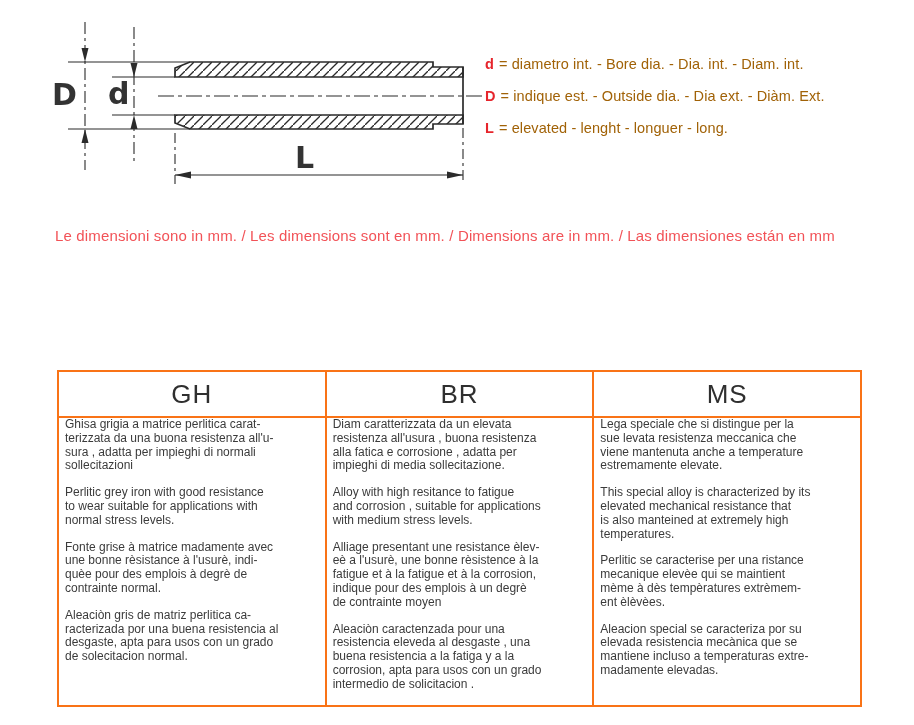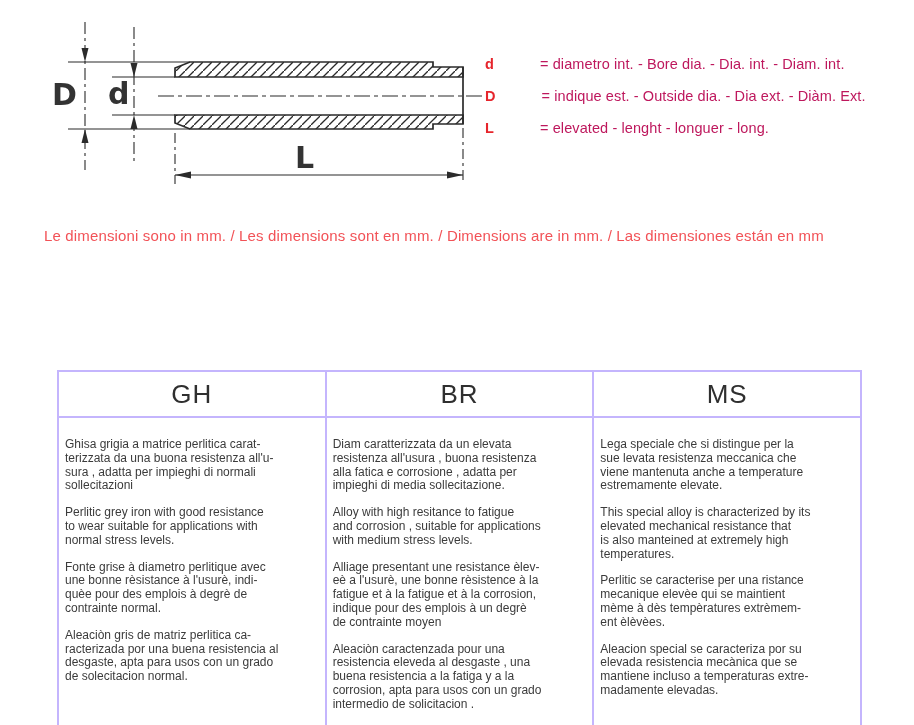--- a/index.html
+++ b/index.html
@@ -17,40 +17,40 @@
     font-family:"DejaVu Sans", sans-serif; line-height:1;
   }
   .dim-label.D { left:2px;  top:72px;  font-size:30px; }
   .dim-label.d { left:58px; top:71px;  font-size:30px; }
   .dim-label.L { left:245px;top:135px; font-size:30px; }
 
   
   .legend { position:absolute; left:485px; top:56px; }
   .legend-row { height:32px; font-size:14.5px; letter-spacing:0.1px; }
   .legend-sym { font-weight:bold; color:#e6252c; margin-right:5px; }
-  .legend-txt { color:#be185d;margin-left:41px; }
+  .legend-txt { color:#a16207; }
 
   
   .note {
-    position:absolute; left:44px; top:227px; width:820px;
+    position:absolute; left:55px; top:227px; width:820px;
     color:#f25257; font-size:15px; letter-spacing:0.15px;
   }
 
   
   table.materials {
     position:absolute; left:57px; top:370px; width:805px;
     border-collapse:collapse; table-layout:fixed;
   }
-  table.materials th, table.materials td { border:2px solid #c4b5fd; }
+  table.materials th, table.materials td { border:2px solid #f97316; }
   table.materials th {
     height:46px; font-size:26px; font-weight:normal; letter-spacing:1px;
     color:#2f2f2f; text-align:center; vertical-align:middle;
   }
   table.materials td {
-    height:281px; vertical-align:top; padding:20px 6px 0 6px;
+    height:281px; vertical-align:top; padding:0 6px 0 6px;
     font-size:12px; line-height:13.8px; color:#3b3b3b; overflow:hidden;
   }
   table.materials td p { white-space:pre-line; margin:0 0 13px 0; }
 </style>
 </head>
 <body>
 
 <div class="page">
 
   <div class="drawing">
@@ -125,21 +125,21 @@
     <tbody>
       <tr>
         <td>
           <p>Ghisa grigia a matrice perlitica carat-
 terizzata da una buona resistenza all'u-
 sura , adatta per impieghi di normali
 sollecitazioni</p>
           <p>Perlitic grey iron with good resistance
 to wear suitable for applications with
 normal stress levels.</p>
-          <p>Fonte grise à diametro perlitique avec
+          <p>Fonte grise à matrice madamente avec
 une bonne rèsistance à l'usurè, indi-
 quèe pour des emplois à degrè de
 contrainte normal.</p>
           <p>Aleaciòn gris de matriz perlitica ca-
 racterizada por una buena resistencia al
 desgaste, apta para usos con un grado
 de solecitacion normal.</p>
         </td>
         <td>
           <p>Diam caratterizzata da un elevata

